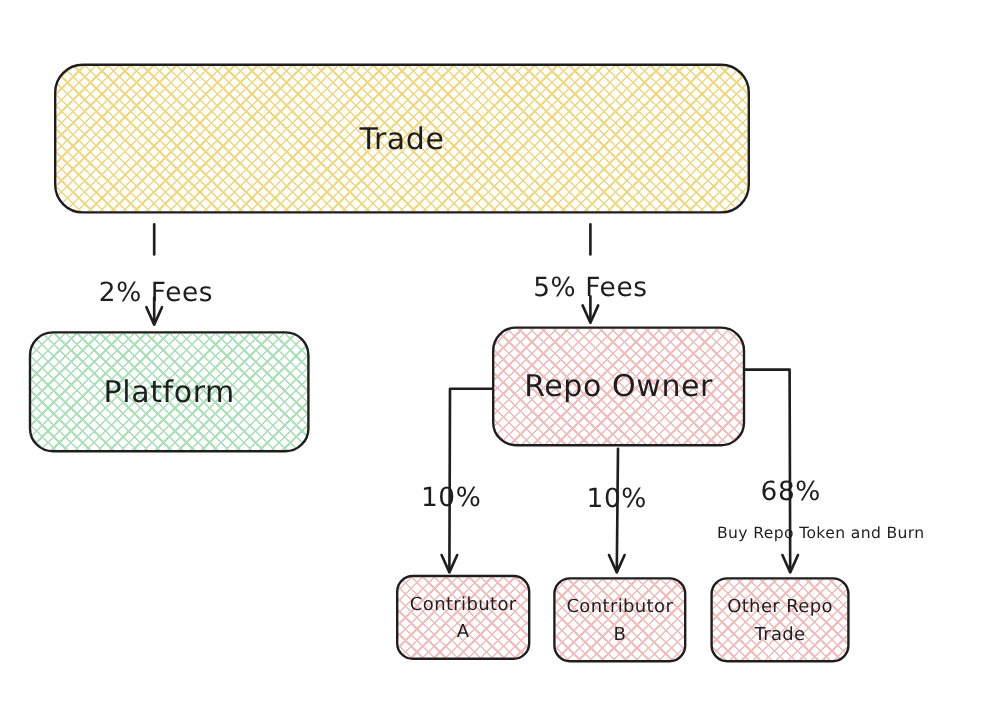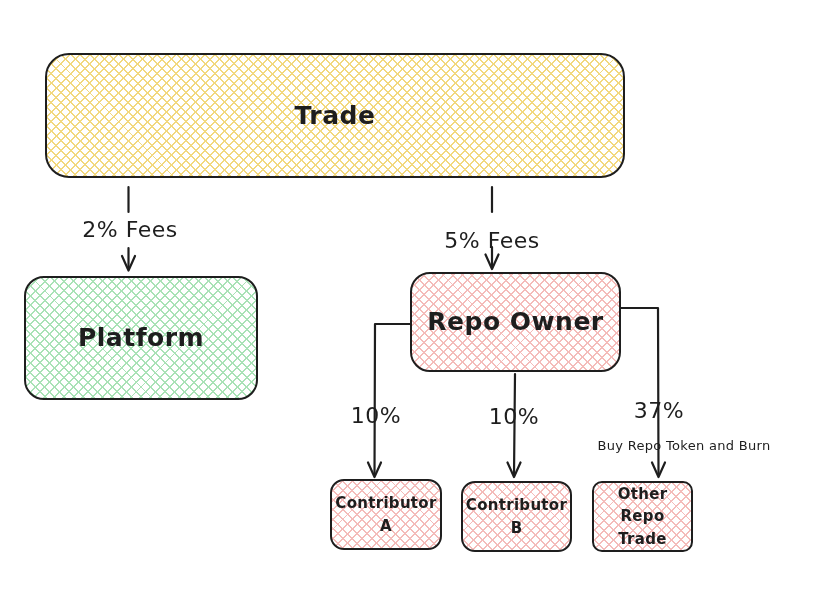--- a/index.html
+++ b/index.html
@@ -28,21 +28,20 @@
   }
   .node {
     position: absolute;
     box-sizing: border-box;
     border: 2.3px solid var(--stroke, #1e1e1e);
     background-color: #ffffff;
     display: flex;
     flex-direction: column;
     justify-content: center;
     text-align: center;
-    font-weight: bold;
   }
   .hatch-yellow {
     background-image:
       repeating-linear-gradient(45deg,  var(--trade_hatch) 0, var(--trade_hatch) 1.4px, transparent 1.4px, transparent 6.8px),
       repeating-linear-gradient(-45deg, var(--trade_hatch) 0, var(--trade_hatch) 1.4px, transparent 1.4px, transparent 6.8px);
   }
   .hatch-green {
     background-image:
       repeating-linear-gradient(45deg,  var(--platform_hatch) 0, var(--platform_hatch) 1.4px, transparent 1.4px, transparent 6.8px),
       repeating-linear-gradient(-45deg, var(--platform_hatch) 0, var(--platform_hatch) 1.4px, transparent 1.4px, transparent 6.8px);
@@ -109,21 +108,21 @@
     <g>
       <path d="M621 308 L658 308 L658.5 475"></path>
       <path d="M652 462.5 L658.5 477 L665 462.5"></path>
     </g>
   </svg>
 
   <div class="node hatch-yellow r-lg" style="left:45px; top:53px; width:580px; height:125px;">
     <div class="node-label">Trade</div>
   </div>
 
-  <div class="node hatch-green r-md" style="left:24px; top:276px; width:234px; height:124px;">
+  <div class="node hatch-green r-md" style="left:24px; top:276px; width:234px; height:101px;">
     <div class="node-label">Platform</div>
   </div>
 
   <div class="node hatch-pink r-md" style="left:410px; top:272px; width:211px; height:100px;">
     <div class="node-label">Repo Owner</div>
   </div>
 
   <div class="node hatch-pink r-sm" style="left:330px; top:479px; width:112px; height:71px;">
     <div class="node-label-small">
       <span>Contributor</span>
@@ -131,32 +130,32 @@
     </div>
   </div>
 
   <div class="node hatch-pink r-sm" style="left:461px; top:481px; width:111px; height:71px;">
     <div class="node-label-small">
       <span>Contributor</span>
       <span>B</span>
     </div>
   </div>
 
-  <div class="node hatch-pink r-sm" style="left:592px; top:481px; width:101px; height:71px;border-radius:10px;">
+  <div class="node hatch-pink r-sm" style="left:592px; top:481px; width:116px; height:71px;">
     <div class="node-label-small">
       <span>Other Repo</span>
       <span>Trade</span>
     </div>
   </div>
 
-  <div class="edge-label" style="left:130px; top:229px;">2% Fees</div>
+  <div class="edge-label" style="left:130px; top:244px;">2% Fees</div>
 
   <div class="edge-label" style="left:492px; top:228px;margin-top:12px;">5% Fees</div>
 
   <div class="edge-label" style="left:376px; top:415px;">10%</div>
 
   <div class="edge-label" style="left:514px; top:416px;">10%</div>
 
-  <div class="edge-label" style="left:659px; top:410px;">37%</div>
+  <div class="edge-label" style="left:659px; top:410px;">68%</div>
 
   <div class="edge-note" style="left:684px; top:445px;">Buy Repo Token and Burn</div>
 
 </div>
 
 </body></html>

